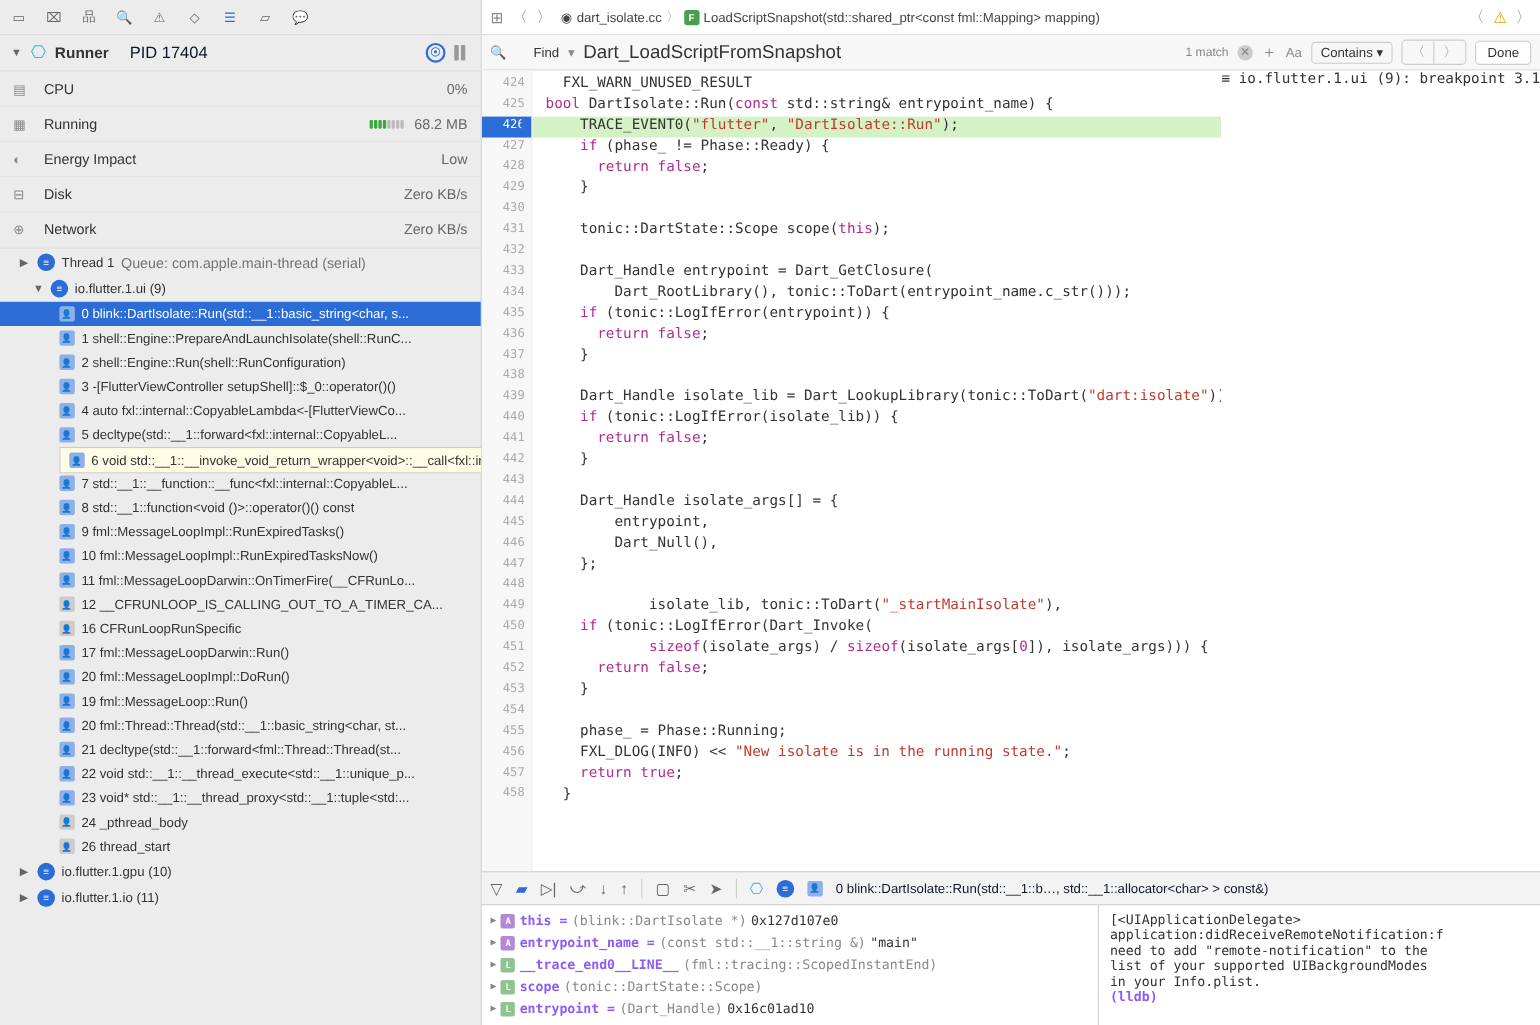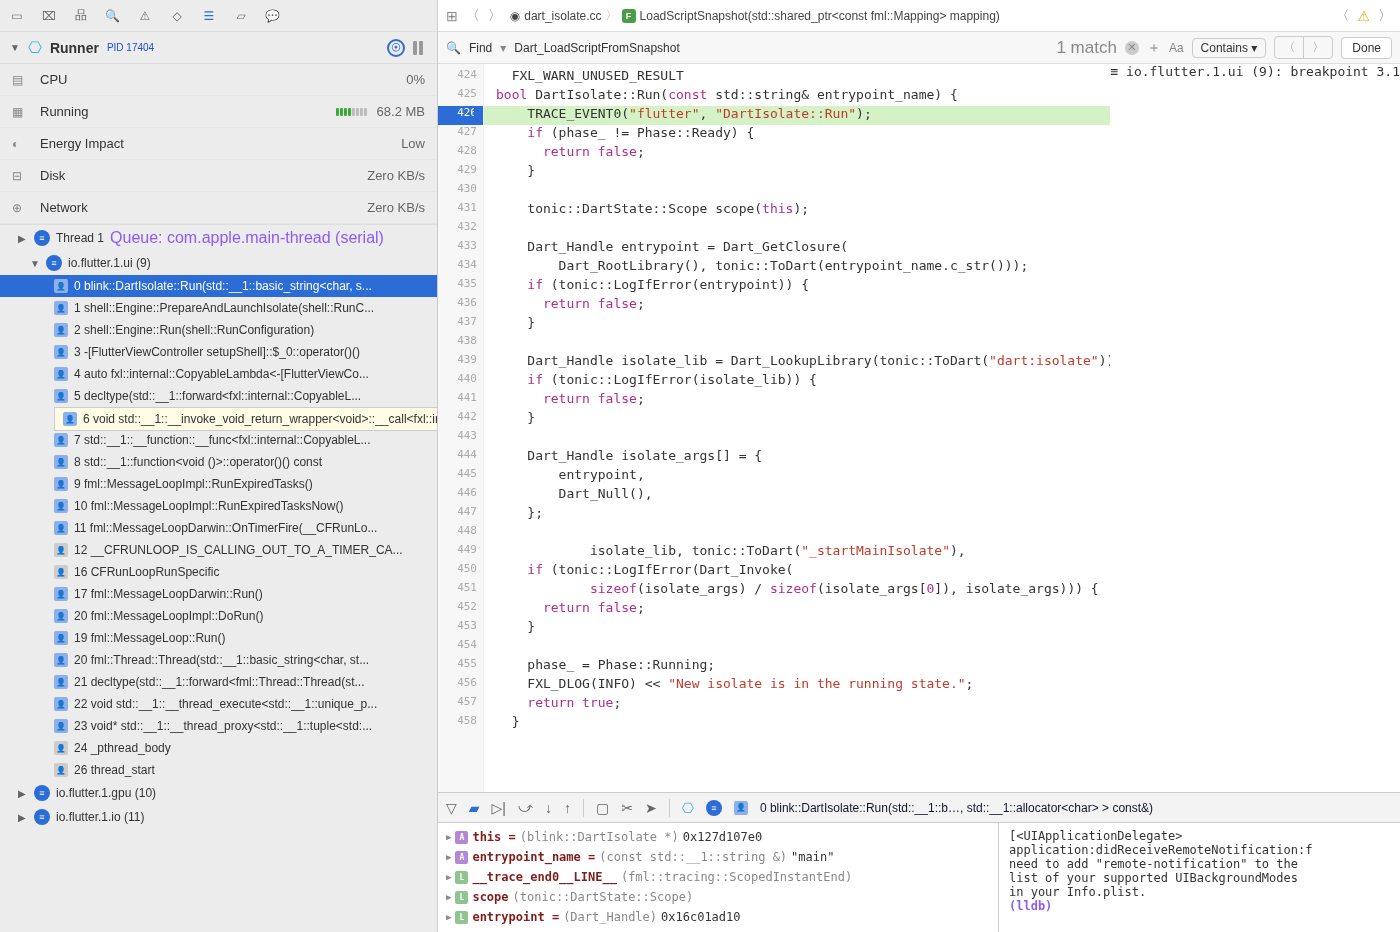--- a/index.html
+++ b/index.html
@@ -38,21 +38,21 @@
 .process-row {
   display: flex;
   align-items: center;
   padding: 6px 10px;
   gap: 8px;
   border-bottom: 1px solid #ddd;
 }
 .process-row .disclosure { color: #666; font-size: 10px; }
 .process-row .flutter { color: #3bb1e2; font-size: 16px; }
 .process-row .name { font-weight: 600; font-size: 14px; }
-.process-row .pid { color: #1d4ed8; font-size: 10px; }
+.process-row .pid { color: #0f172a; font-size: 15px; margin-left: 11px; }
 .process-row .spacer { flex: 1; }
 .process-row .circle-btn {
   width: 18px; height: 18px; border: 2px solid #2c6cd6; border-radius: 50%;
   display: flex; align-items: center; justify-content: center;
   color: #2c6cd6; font-size: 10px;
 }
 .process-row .pause-btn {
   width: 14px; height: 14px; display: flex; gap:2px;
 }
 .process-row .pause-btn span { width:4px; height:14px; background:#999; border-radius:1px;}
@@ -96,21 +96,21 @@
 .frame-icon {
   width: 14px; height: 14px; background:#8db0e8; border-radius:2px;
   display:flex;align-items:center;justify-content:center;color:white;font-size:8px;
 }
 .frame-icon.dim{background:#ccc;}
 .frame-row .text { overflow:hidden;text-overflow:ellipsis;color:#333;}
 .frame-row.selected { background:#2c6cd6; color:white; }
 .frame-row.selected .text{color:white;}
 .frame-row.overflow { position:absolute; background:#fffce5; border:1px solid #ccc; z-index:5; width:1290px; left:54px; padding:4px 8px;}
 .thread-header .tname{font-size:12px;}
-.thread-header .qname{color:#8b5cf6;font-size:16px;}
+.thread-header .qname{color:#737373;font-size:13px;}
 
 .main {
   flex: 1;
   display: flex;
   flex-direction: column;
   background: #fff;
 }
 .jumpbar {
   height: 32px;
   display:flex;
@@ -132,25 +132,25 @@
   height: 32px;
   display:flex;
   align-items:center;
   padding: 0 8px;
   gap:8px;
   border-bottom: 1px solid #ddd;
   background:#f7f7f7;
 }
 .findbar .search-icon{color:#888;}
 .findbar select, .findbar .dropdown{
-  border:none;background:transparent;font-size:12px;color:#333;
-}
-.findbar .query{flex:0 0 auto; color:#333;font-size:12px;}
+  border:none;background:transparent;font-size:12px;color:#333;margin-left:16px;
+}
+.findbar .query{flex:0 0 auto; color:#333;font-size:17px;}
 .findbar .spacer{flex:1;}
-.findbar .match{color:#888;font-size:17px;text-align:center;}
+.findbar .match{color:#888;font-size:11px;text-align:center;}
 .findbar .clear{color:#888;font-size:11px;background:#ccc;border-radius:50%;width:14px;height:14px;display:flex;align-items:center;justify-content:center;}
 .findbar .plus{color:#888;font-size:14px;}
 .findbar .pill{border:1px solid #ccc;border-radius:4px;padding:2px 8px;font-size:12px;}
 .findbar .nav-pair{display:flex;border:1px solid #ccc;border-radius:4px;overflow:hidden;}
 .findbar .nav-pair span{padding:2px 8px;color:#888;}
 .findbar .nav-pair span:first-child{border-right:1px solid #ccc;}
 .findbar .done{border:1px solid #ccc;border-radius:4px;padding:3px 10px;font-size:12px;background:#fff;}
 
 .editor {
   flex:1;
@@ -205,21 +205,21 @@
   overflow:auto;
   padding:4px 8px;
   font-family: "SF Mono", Menlo, monospace;
   font-size:12px;
 }
 .vars .vrow{display:flex;align-items:center;gap:4px;height:20px;}
 .vars .tri{color:#888;font-size:9px;}
 .vars .vicon{width:13px;height:13px;border-radius:2px;display:flex;align-items:center;justify-content:center;color:white;font-size:8px;font-weight:bold;}
 .vars .vicon.a{background:#b388d4;}
 .vars .vicon.l{background:#8fc38f;}
-.vars .vname{font-weight:600;color:#7f1d1d;}
+.vars .vname{font-weight:600;color:#8b5cf6;}
 .vars .vtype{color:#888;}
 .vars .vval{color:#333;}
 .console{
   flex:1;
   border-left:1px solid #ccc;
   padding:6px 10px;
   font-family: "SF Mono", Menlo, monospace;
   font-size:12px;
   color:#333;
   overflow:hidden;

